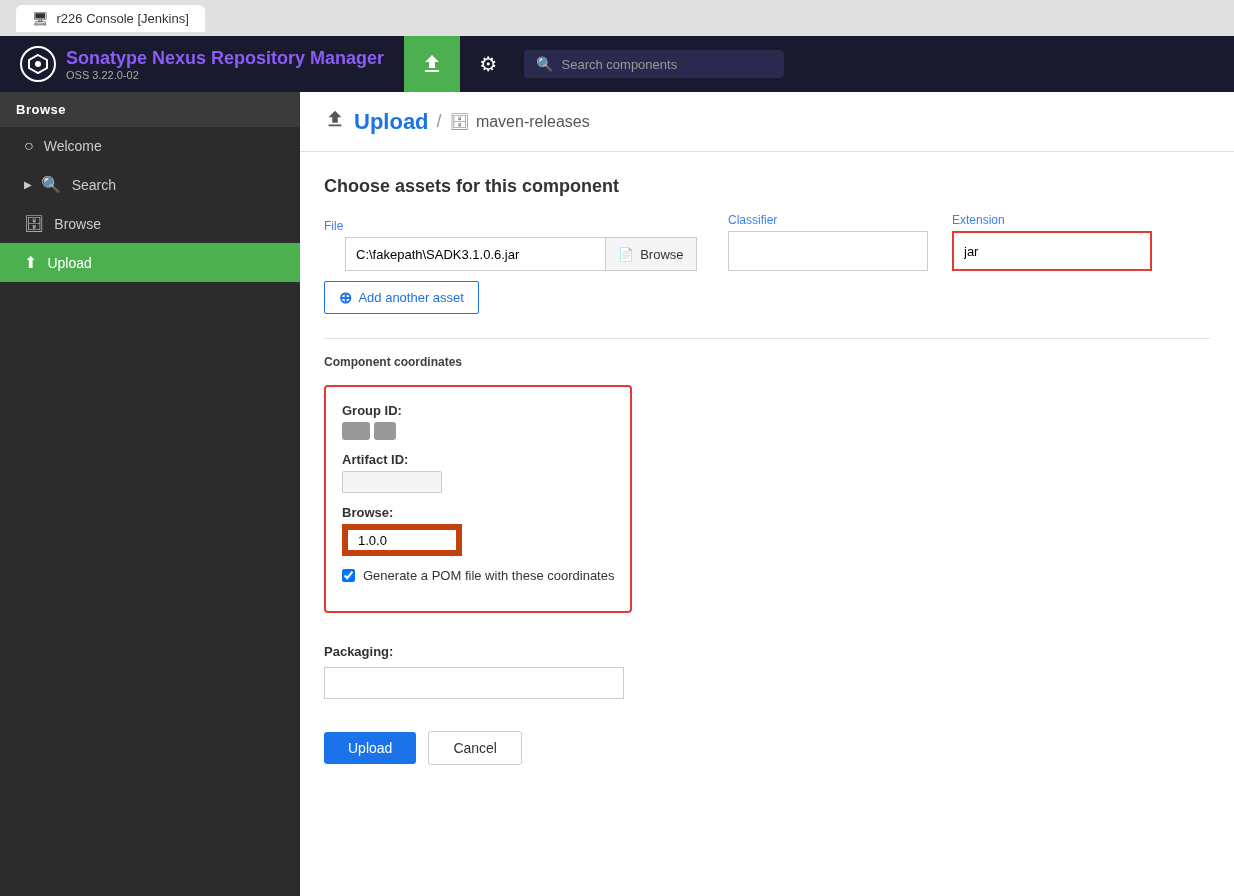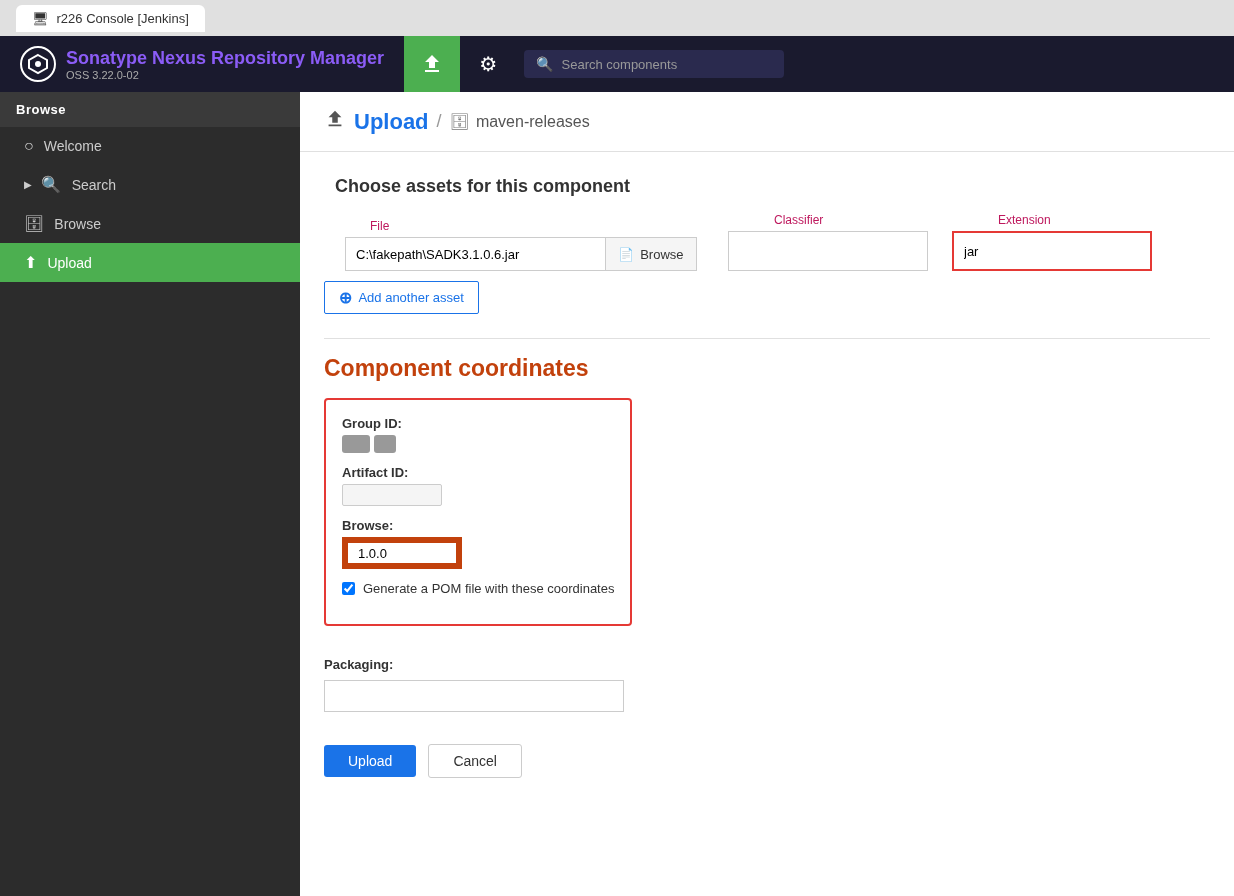--- a/index.html
+++ b/index.html
@@ -175,27 +175,25 @@
     .breadcrumb-db-icon { font-size: 16px; color: #777; }
 
     
     .form-content { padding: 24px 24px; }
 
     .section-title {
       font-size: 18px;
       font-weight: bold;
       color: #333;
       margin-bottom: 16px;
-      margin-left: 11px;
     }
     .file-label, .classifier-label, .extension-label {
       font-size: 12px;
-      color: #be185d;
+      color: #3b82f6;
       margin-bottom: 4px;
-      margin-left: 46px;
     }
     .field-col { display: flex; flex-direction: column; }
     .field-col.file-col { flex: 1; max-width: 380px; }
     .field-col.classifier-col { flex: 1; max-width: 200px; margin-left: 12px; }
     .field-col.extension-col { flex: 1; max-width: 200px; margin-left: 12px; }
 
     .file-input-wrapper {
       display: flex;
       align-items: center;
       padding-left: 21px;
@@ -243,23 +241,23 @@
       font-size: 13px;
       display: flex;
       align-items: center;
       gap: 6px;
       margin-top: 10px;
       margin-bottom: 24px;
       border-radius: 2px;
     }
 
     .component-coords-title {
-      font-size: 23px;
+      font-size: 12px;
       font-weight: bold;
-      color: #c2410c;
+      color: #404040;
       margin-bottom: 16px;
     }
 
     .coords-box {
       border: 2px solid #e53935;
       border-radius: 4px;
       padding: 16px;
       display: inline-block;
       margin-bottom: 23px;
       min-width: 280px;

